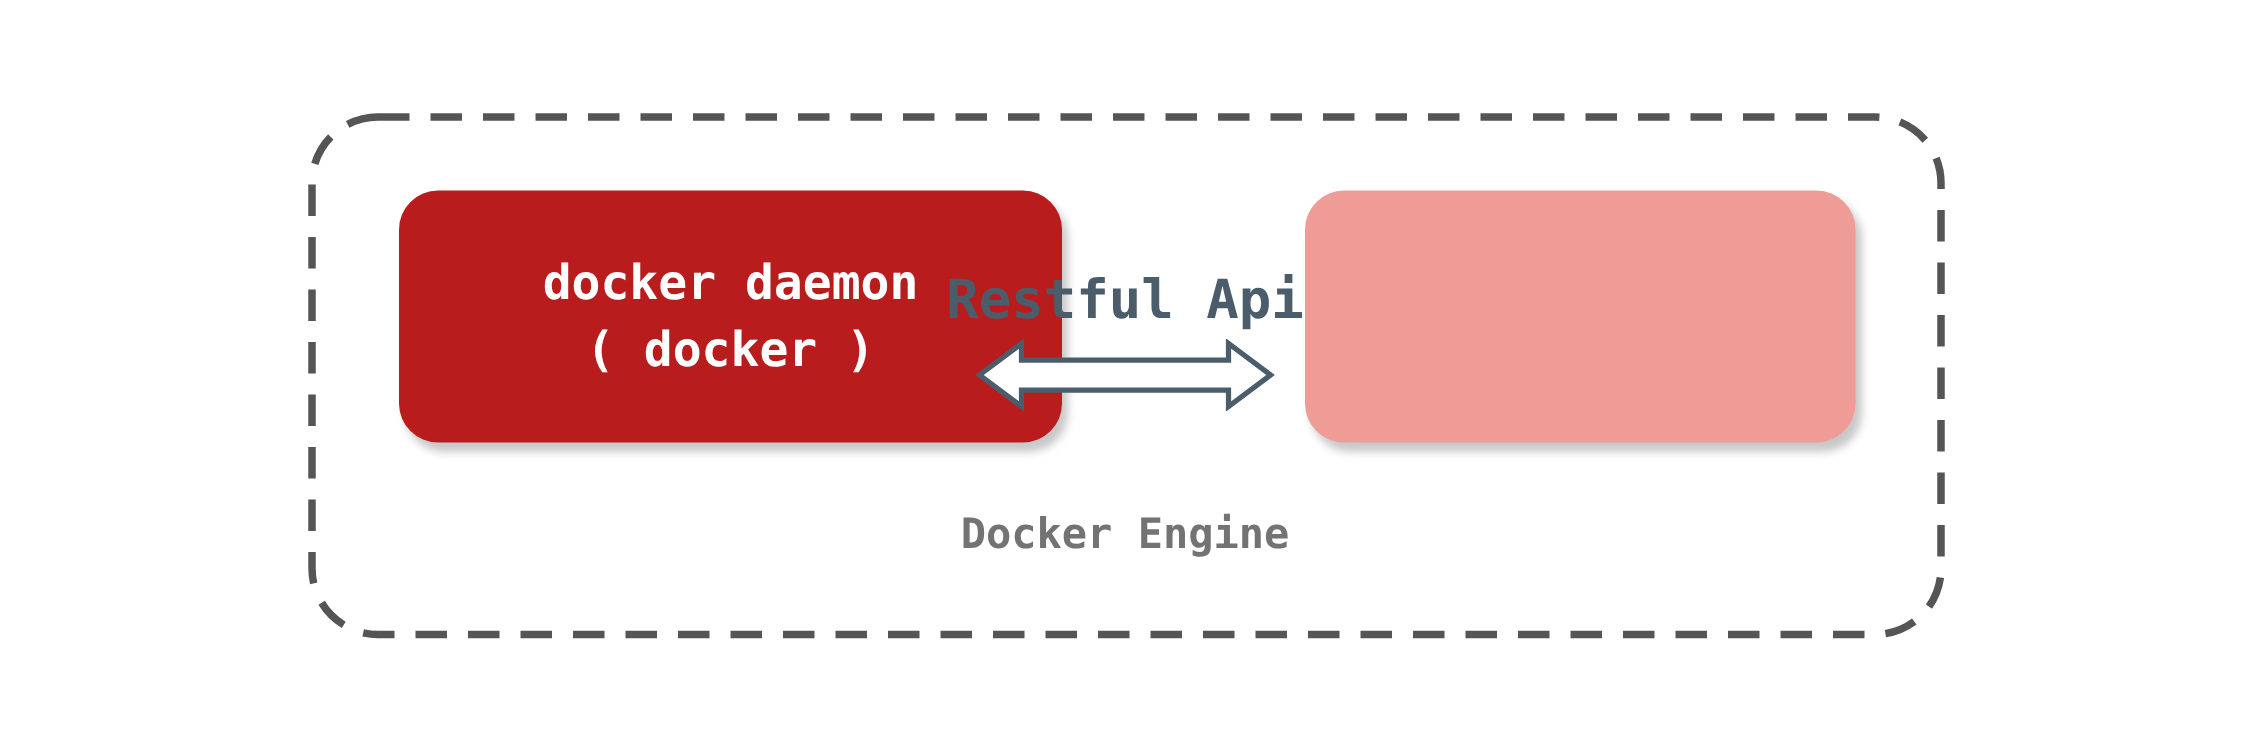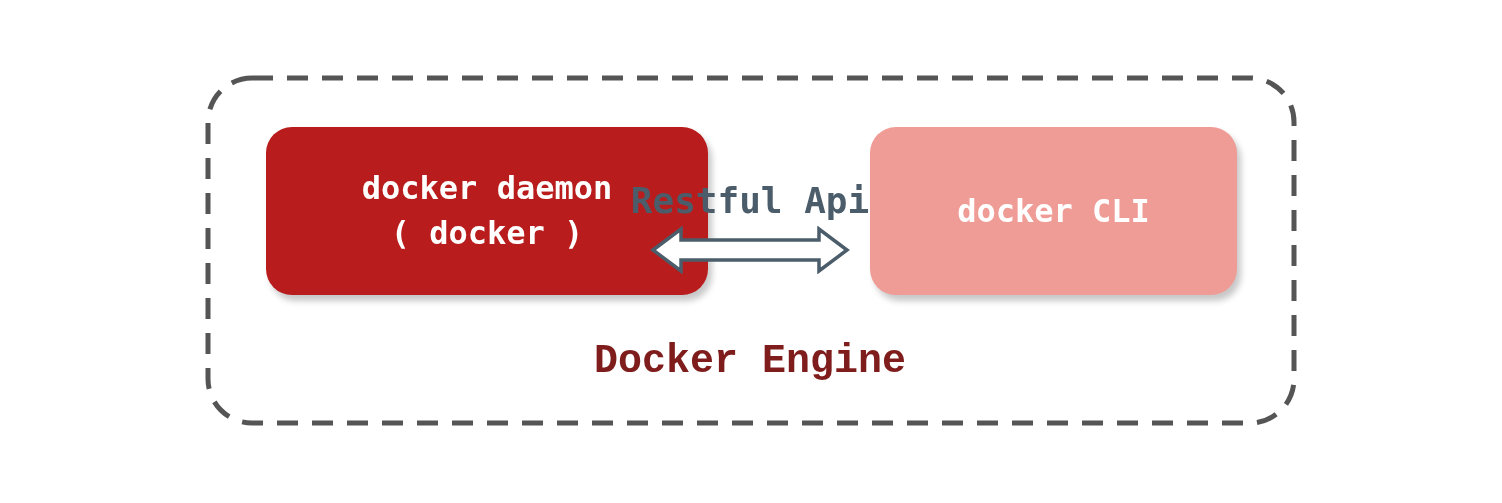--- a/index.html
+++ b/index.html
@@ -70,45 +70,43 @@
     top: 226px;
     width: 200px;
     height: 48px;
   }
   .engine-label {
     position: absolute;
     left: 530px;
     top: 339px;
     width: 440px;
     text-align: center;
-    font-size: 40px;
+    font-size: 28px;
     font-weight: bold;
-    color: #7f1d1d;
+    color: #737373;
     white-space: nowrap;
-    font-family: Liberation Mono, monospace;
   }
 </style>
 </head>
 <body>
 
 <div class="canvas">
 
   <div class="engine-container">
     <svg viewBox="0 0 1092 351">
       <rect x="3" y="3" width="1086" height="345" rx="44" ry="44" fill="none" stroke="#555555" stroke-width="5" stroke-dasharray="21 14" stroke-linecap="butt"></rect>
     </svg>
   </div>
 
   <div class="node node-daemon">
     <span>docker daemon</span>
     <span>( docker )</span>
   </div>
 
   <div class="node node-cli">
-    <span>docker CLI</span>
   </div>
 
   <div class="api-label">Restful Api</div>
 
   <div class="arrow-wrap">
     <svg viewBox="0 0 200 48" width="200" height="48">
       <polygon points="3,24 31,3 31,14 169,14 169,3 197,24 169,45 169,34 31,34 31,45" fill="#ffffff" stroke="#4b5d6b" stroke-width="3.5" stroke-linejoin="miter"></polygon>
     </svg>
   </div>
 

